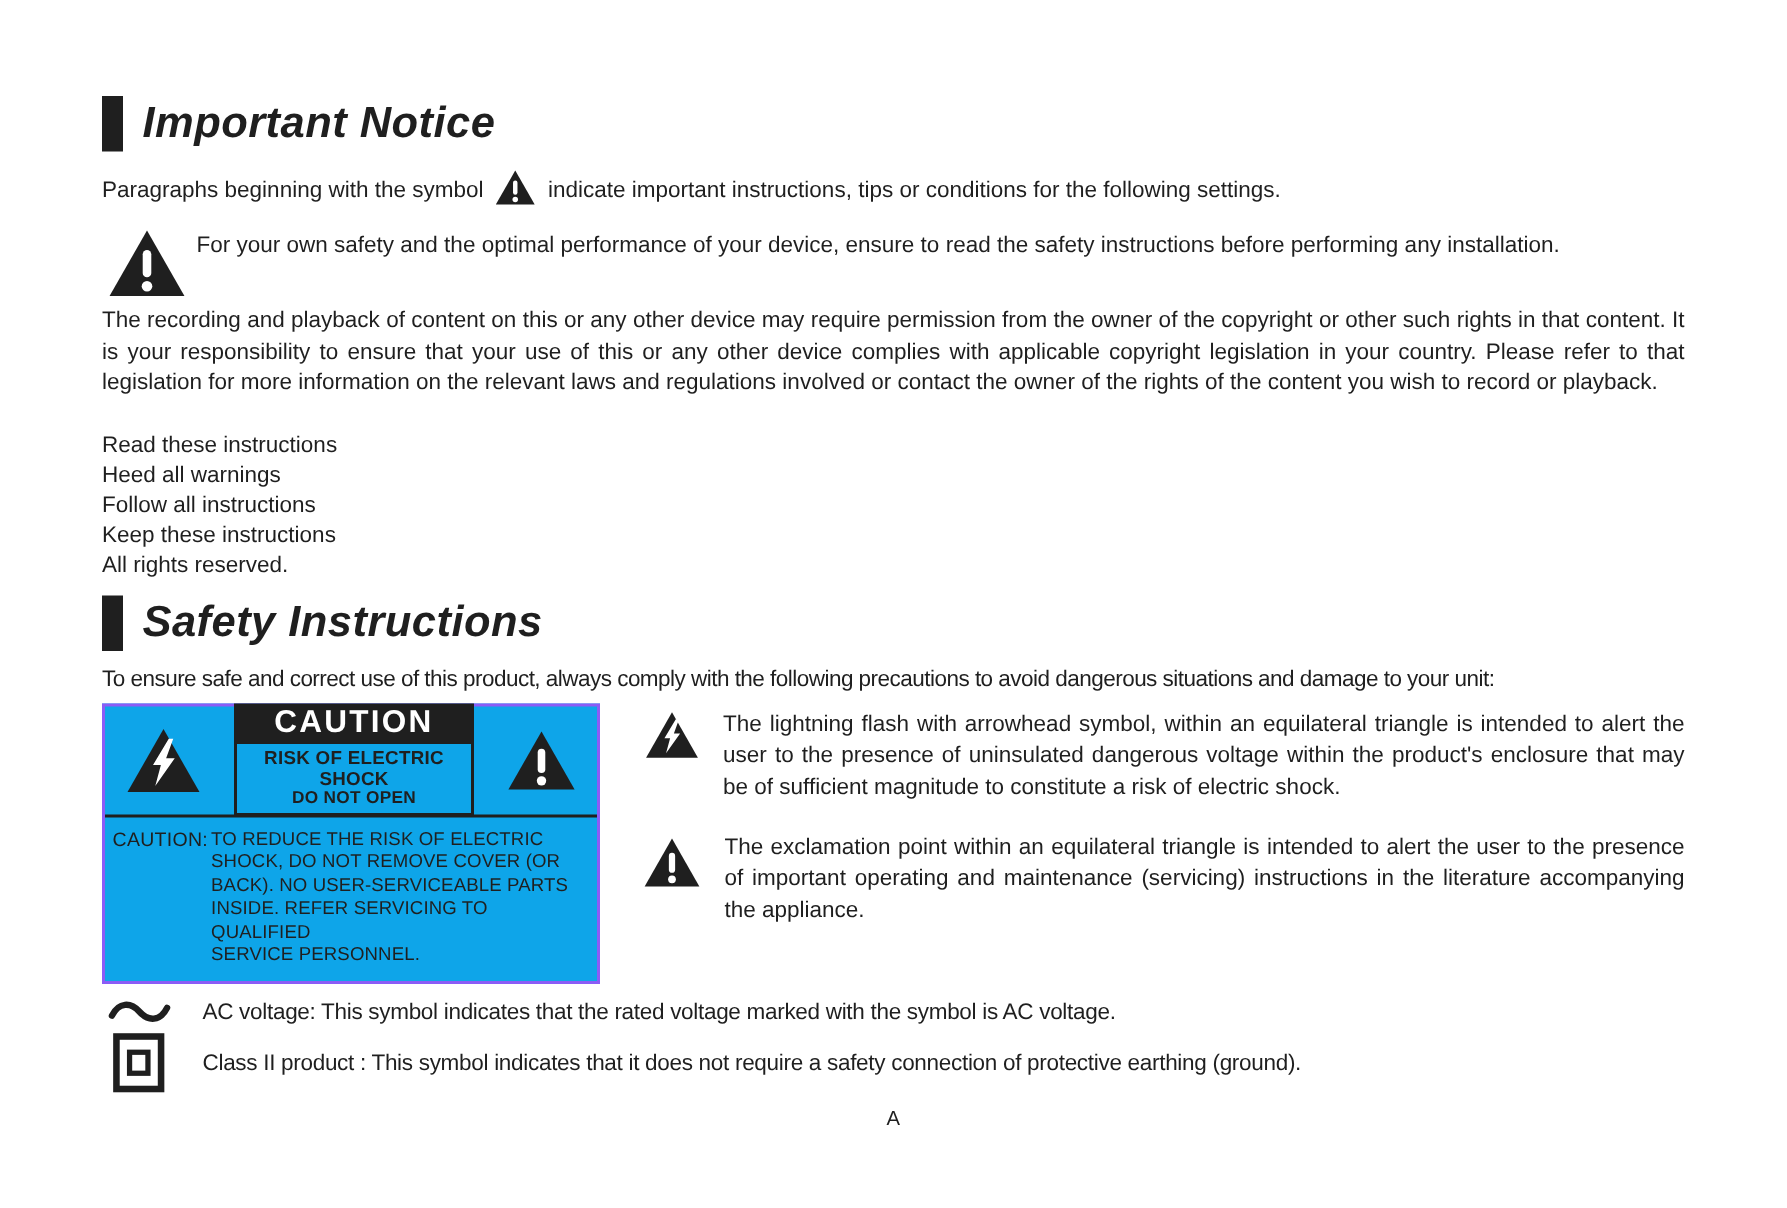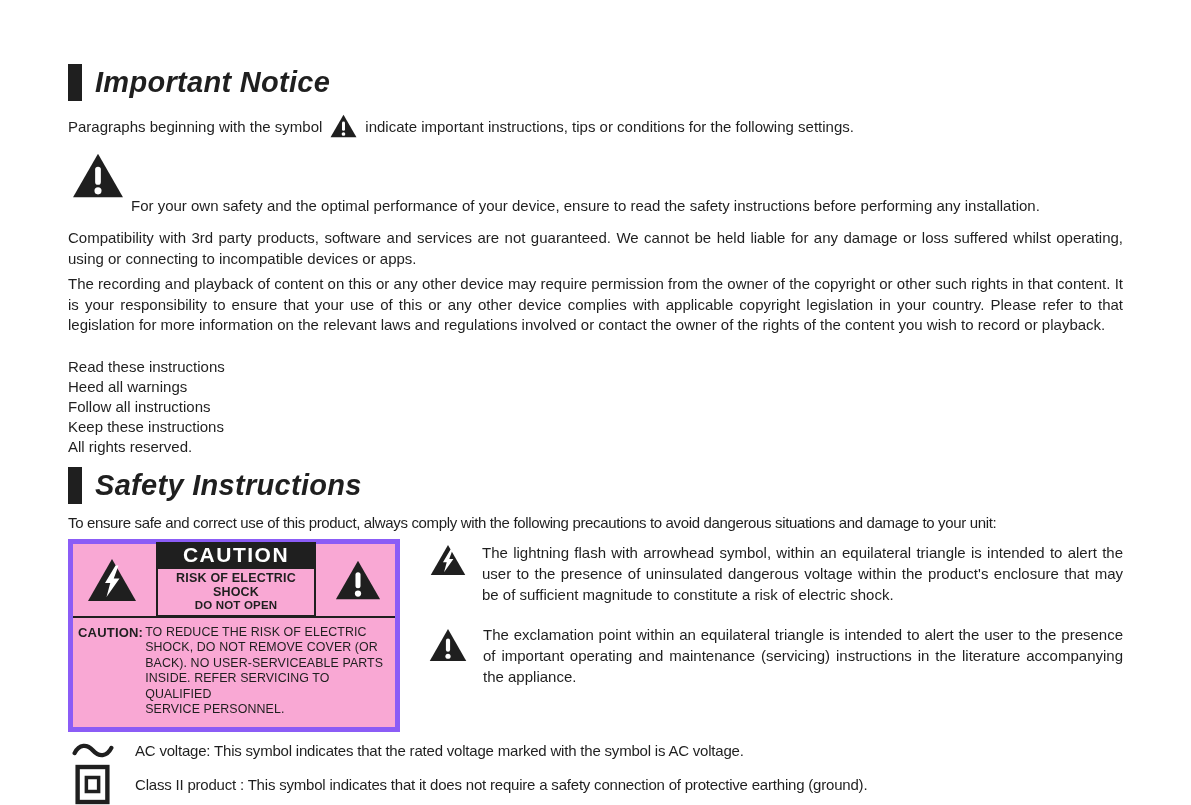--- a/index.html
+++ b/index.html
@@ -24,48 +24,48 @@
   
   .symbol-line { margin-top: 10px; line-height: 30px; }
   .symbol-line .inline-icon {
     display: inline-block; width: 27px; height: 24px;
     vertical-align: -6px; margin: 0 8px;
   }
 
   
   .note { display: flex; margin-top: 8px; }
   .note .note-icon { flex: none; width: 52px; height: 47px; margin: 2px 7px 0 4px; }
-  .note .note-text { line-height: 21px; padding-top: 3px; max-width: 945px; margin-top: 42px; }
+  .note .note-text { line-height: 21px; padding-top: 3px; max-width: 945px; }
 
   .para { margin-top: 12px; text-align: justify; line-height: 20.5px; }
   .para.tight { margin-top: 5px; }
 
   .plain-list { margin-top: 21px; }
   .plain-list div { line-height: 20px; }
 
   .intro-line { margin-top: 8px; letter-spacing: -0.35px; white-space: nowrap; }
 
   
   .two-col { display: flex; margin-top: 8px; }
 
-  .caution-box { width: 332px; flex: none; border: 5px solid #8b5cf6; background: #f9a8d4; }
+  .caution-box { width: 332px; flex: none; border: 2px solid #8b5cf6; background: #0ea5e9; }
   .caution-top { display: flex; align-items: center; justify-content: space-between; padding: 12px 14px 12px 14px; height: 72px; }
   .tri-lightning-big { width: 50px; height: 44px; flex: none; }
   .tri-excl-big { width: 46px; height: 42px; flex: none; }
   .caution-center { width: 160px; flex: none; }
   .caution-banner {
     background: #1f1f1f; color: #fff; text-align: center;
     font-weight: bold; font-size: 21px; letter-spacing: 1.5px;
     line-height: 25px; height: 25px;
   }
   .risk-box { border: 2px solid #1f1f1f; text-align: center; padding: 2px 4px 3px; }
   .risk-line1 { font-weight: bold; font-size: 12.5px; line-height: 14px; letter-spacing: 0.2px; }
   .risk-line2 { font-weight: bold; font-size: 11.5px; line-height: 13px; letter-spacing: 0.2px; }
   .caution-bottom { border-top: 2px solid #1f1f1f; display: flex; padding: 7px 4px 9px 5px; }
-  .caution-label { font-weight: bold; font-size: 13px; flex: none; letter-spacing: 0.2px; }
+  .caution-label { font-weight: normal; font-size: 13px; flex: none; letter-spacing: 0.2px; }
   .caution-body { margin-left: 2px; font-size: 12.4px; line-height: 15.6px; letter-spacing: 0.1px; }
 
   .right-col { margin-left: 28px; flex: 1; padding-top: 3px; }
   .sym-item { display: flex; }
   .sym-item + .sym-item { margin-top: 19px; }
   .sym-icon-lightning { flex: none; width: 36px; height: 32px; margin: 2px 0 0 2px; }
   .sym-icon-excl { flex: none; width: 38px; height: 34px; margin: 4px 0 0 1px; }
   .sym-text { margin-left: 16px; text-align: justify; line-height: 21px; }
 
   
@@ -110,21 +110,20 @@
 
   <div class="note">
     <span class="note-icon">
       <svg viewBox="0 0 100 88" width="52" height="47">
           <use href="#tri-excl"></use>
         </svg>
     </span>
     <div class="note-text">For your own safety and the optimal performance of your device, ensure to read the safety instructions before performing any installation.</div>
   </div>
 
-  <p class="para">Compatibility with 3rd party products, software and services are not guaranteed. We cannot be held liable for any damage or loss suffered whilst operating, using or connecting to incompatible devices or apps.</p>
 
   <p class="para tight">The recording and playback of content on this or any other device may require permission from the owner of the copyright or other such rights in that content. It is your responsibility to ensure that your use of this or any other device complies with applicable copyright legislation in your country. Please refer to that legislation for more information on the relevant laws and regulations involved or contact the owner of the rights of the content you wish to record or playback.</p>
 
   <div class="plain-list">
     <div>Read these instructions</div>
     <div>Heed all warnings</div>
     <div>Follow all instructions</div>
     <div>Keep these instructions</div>
     <div>All rights reserved.</div>
   </div>

